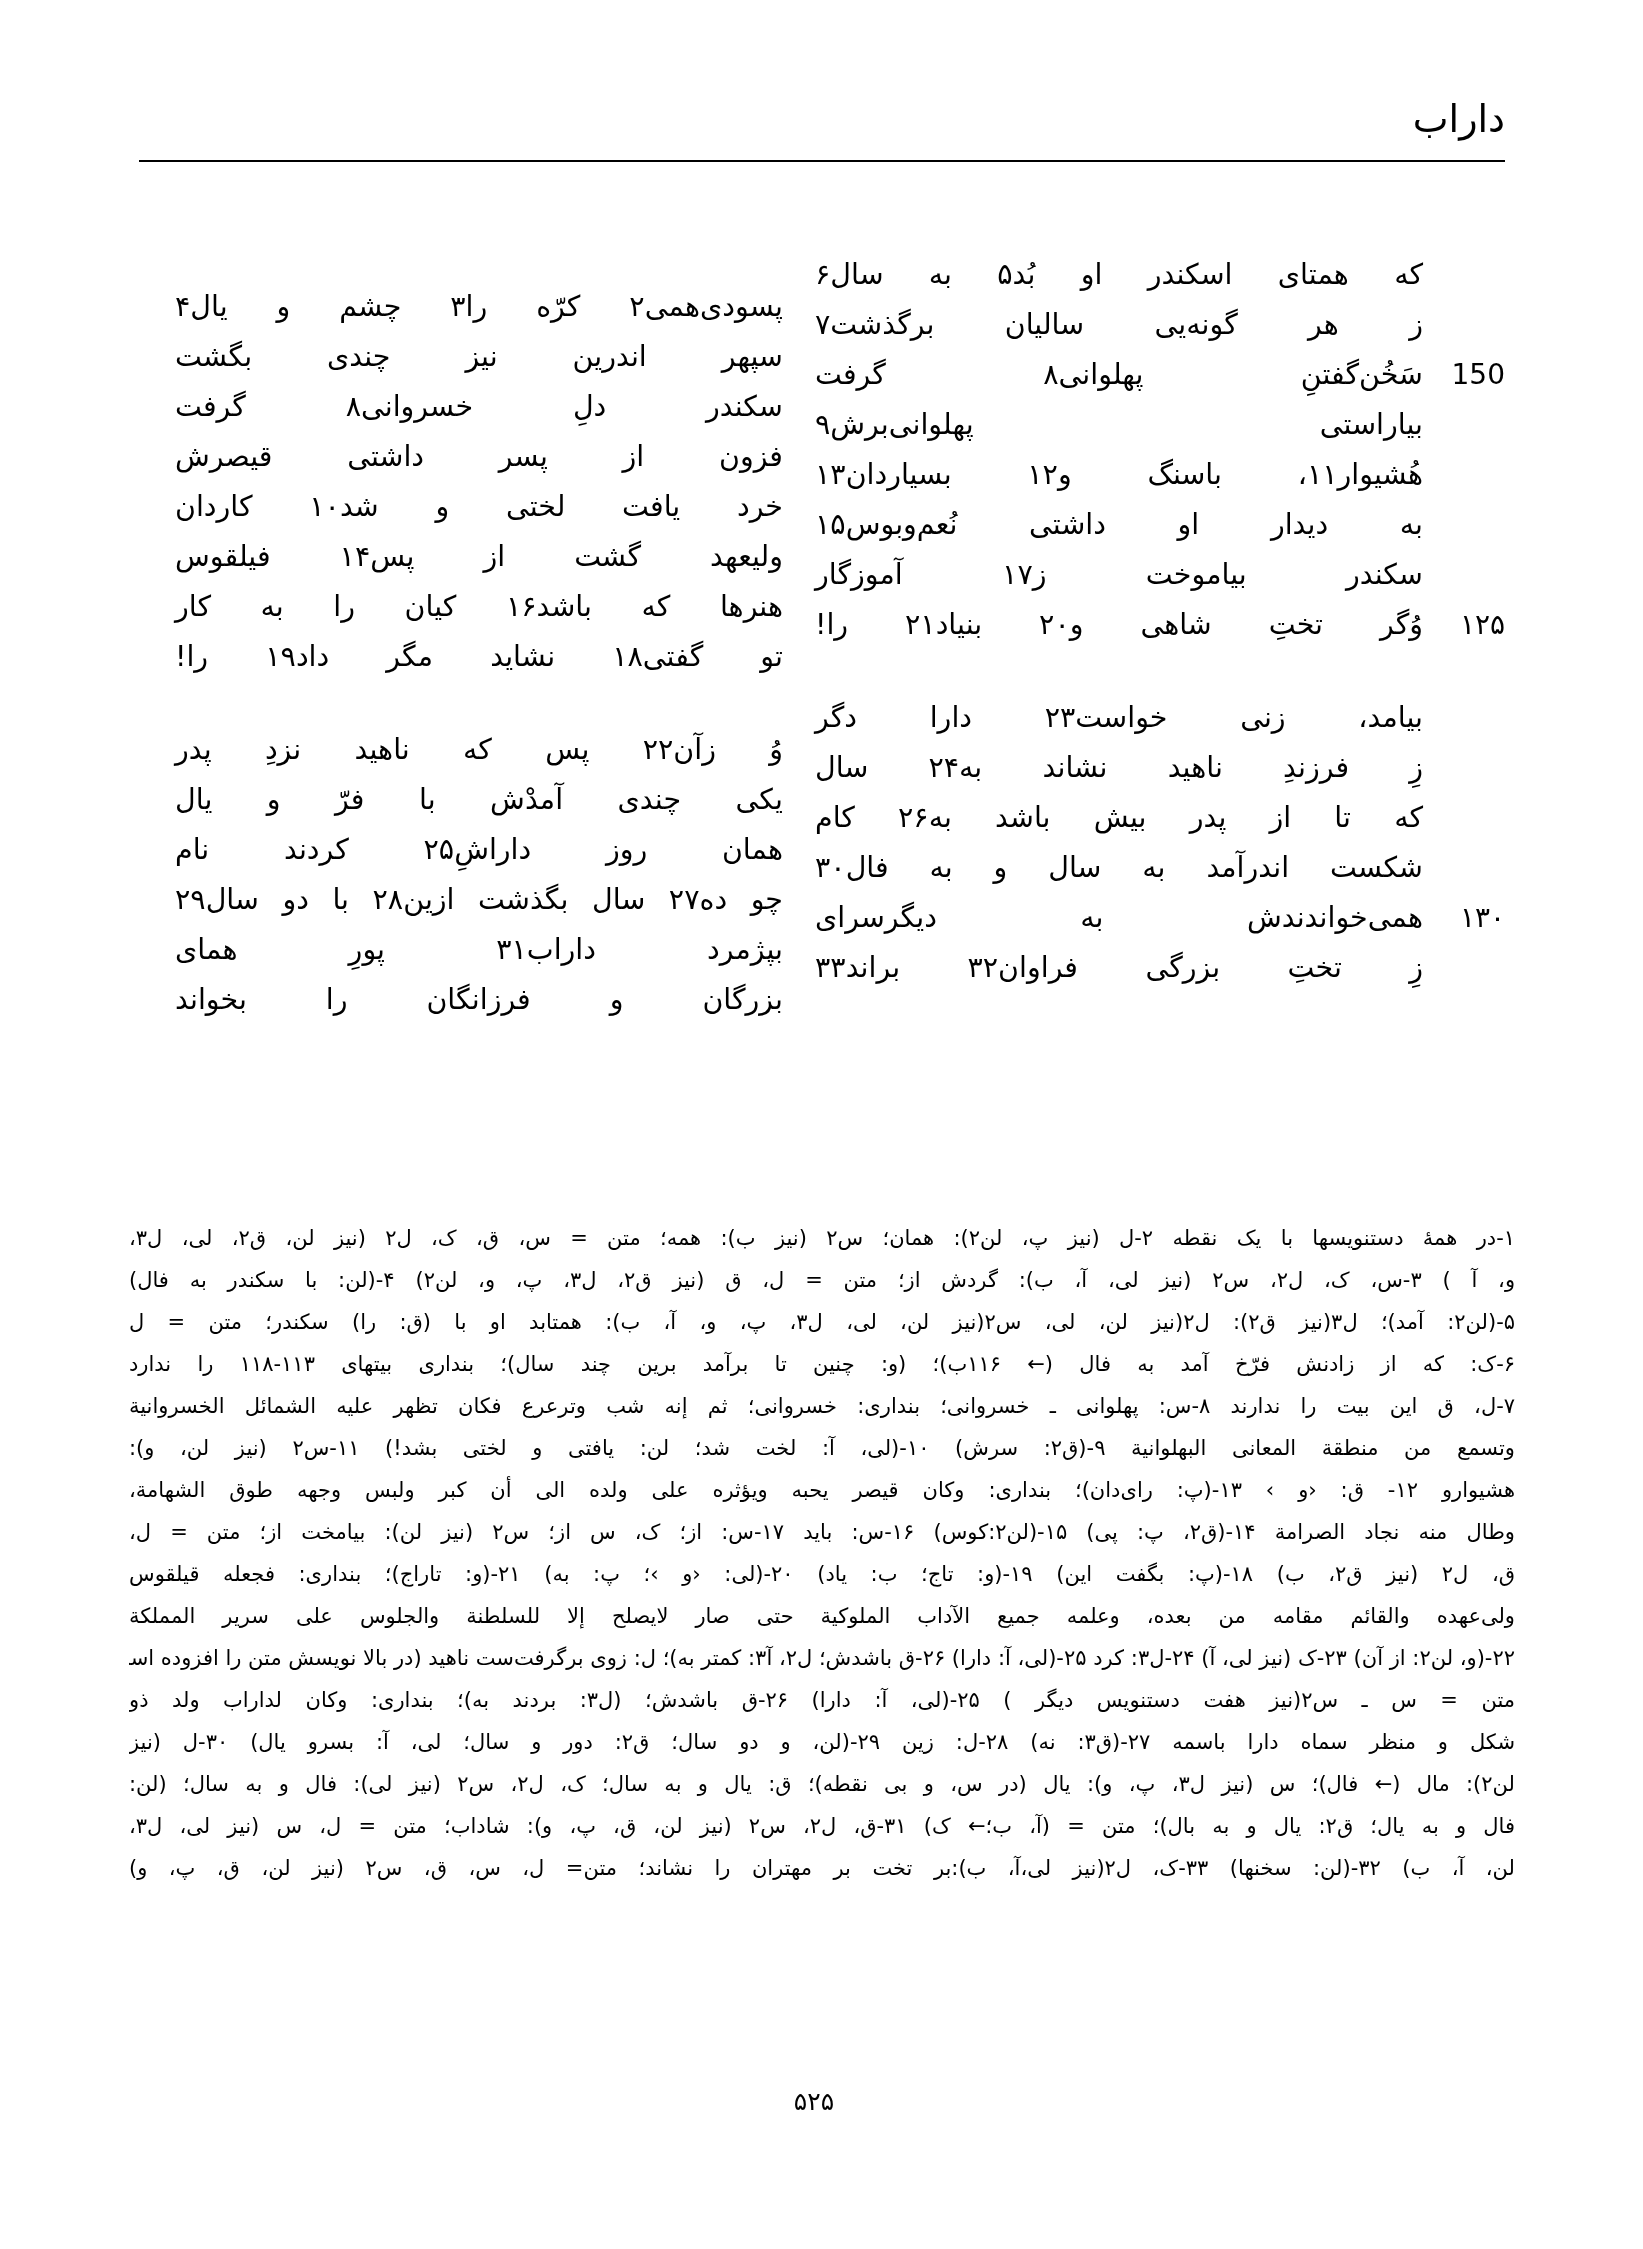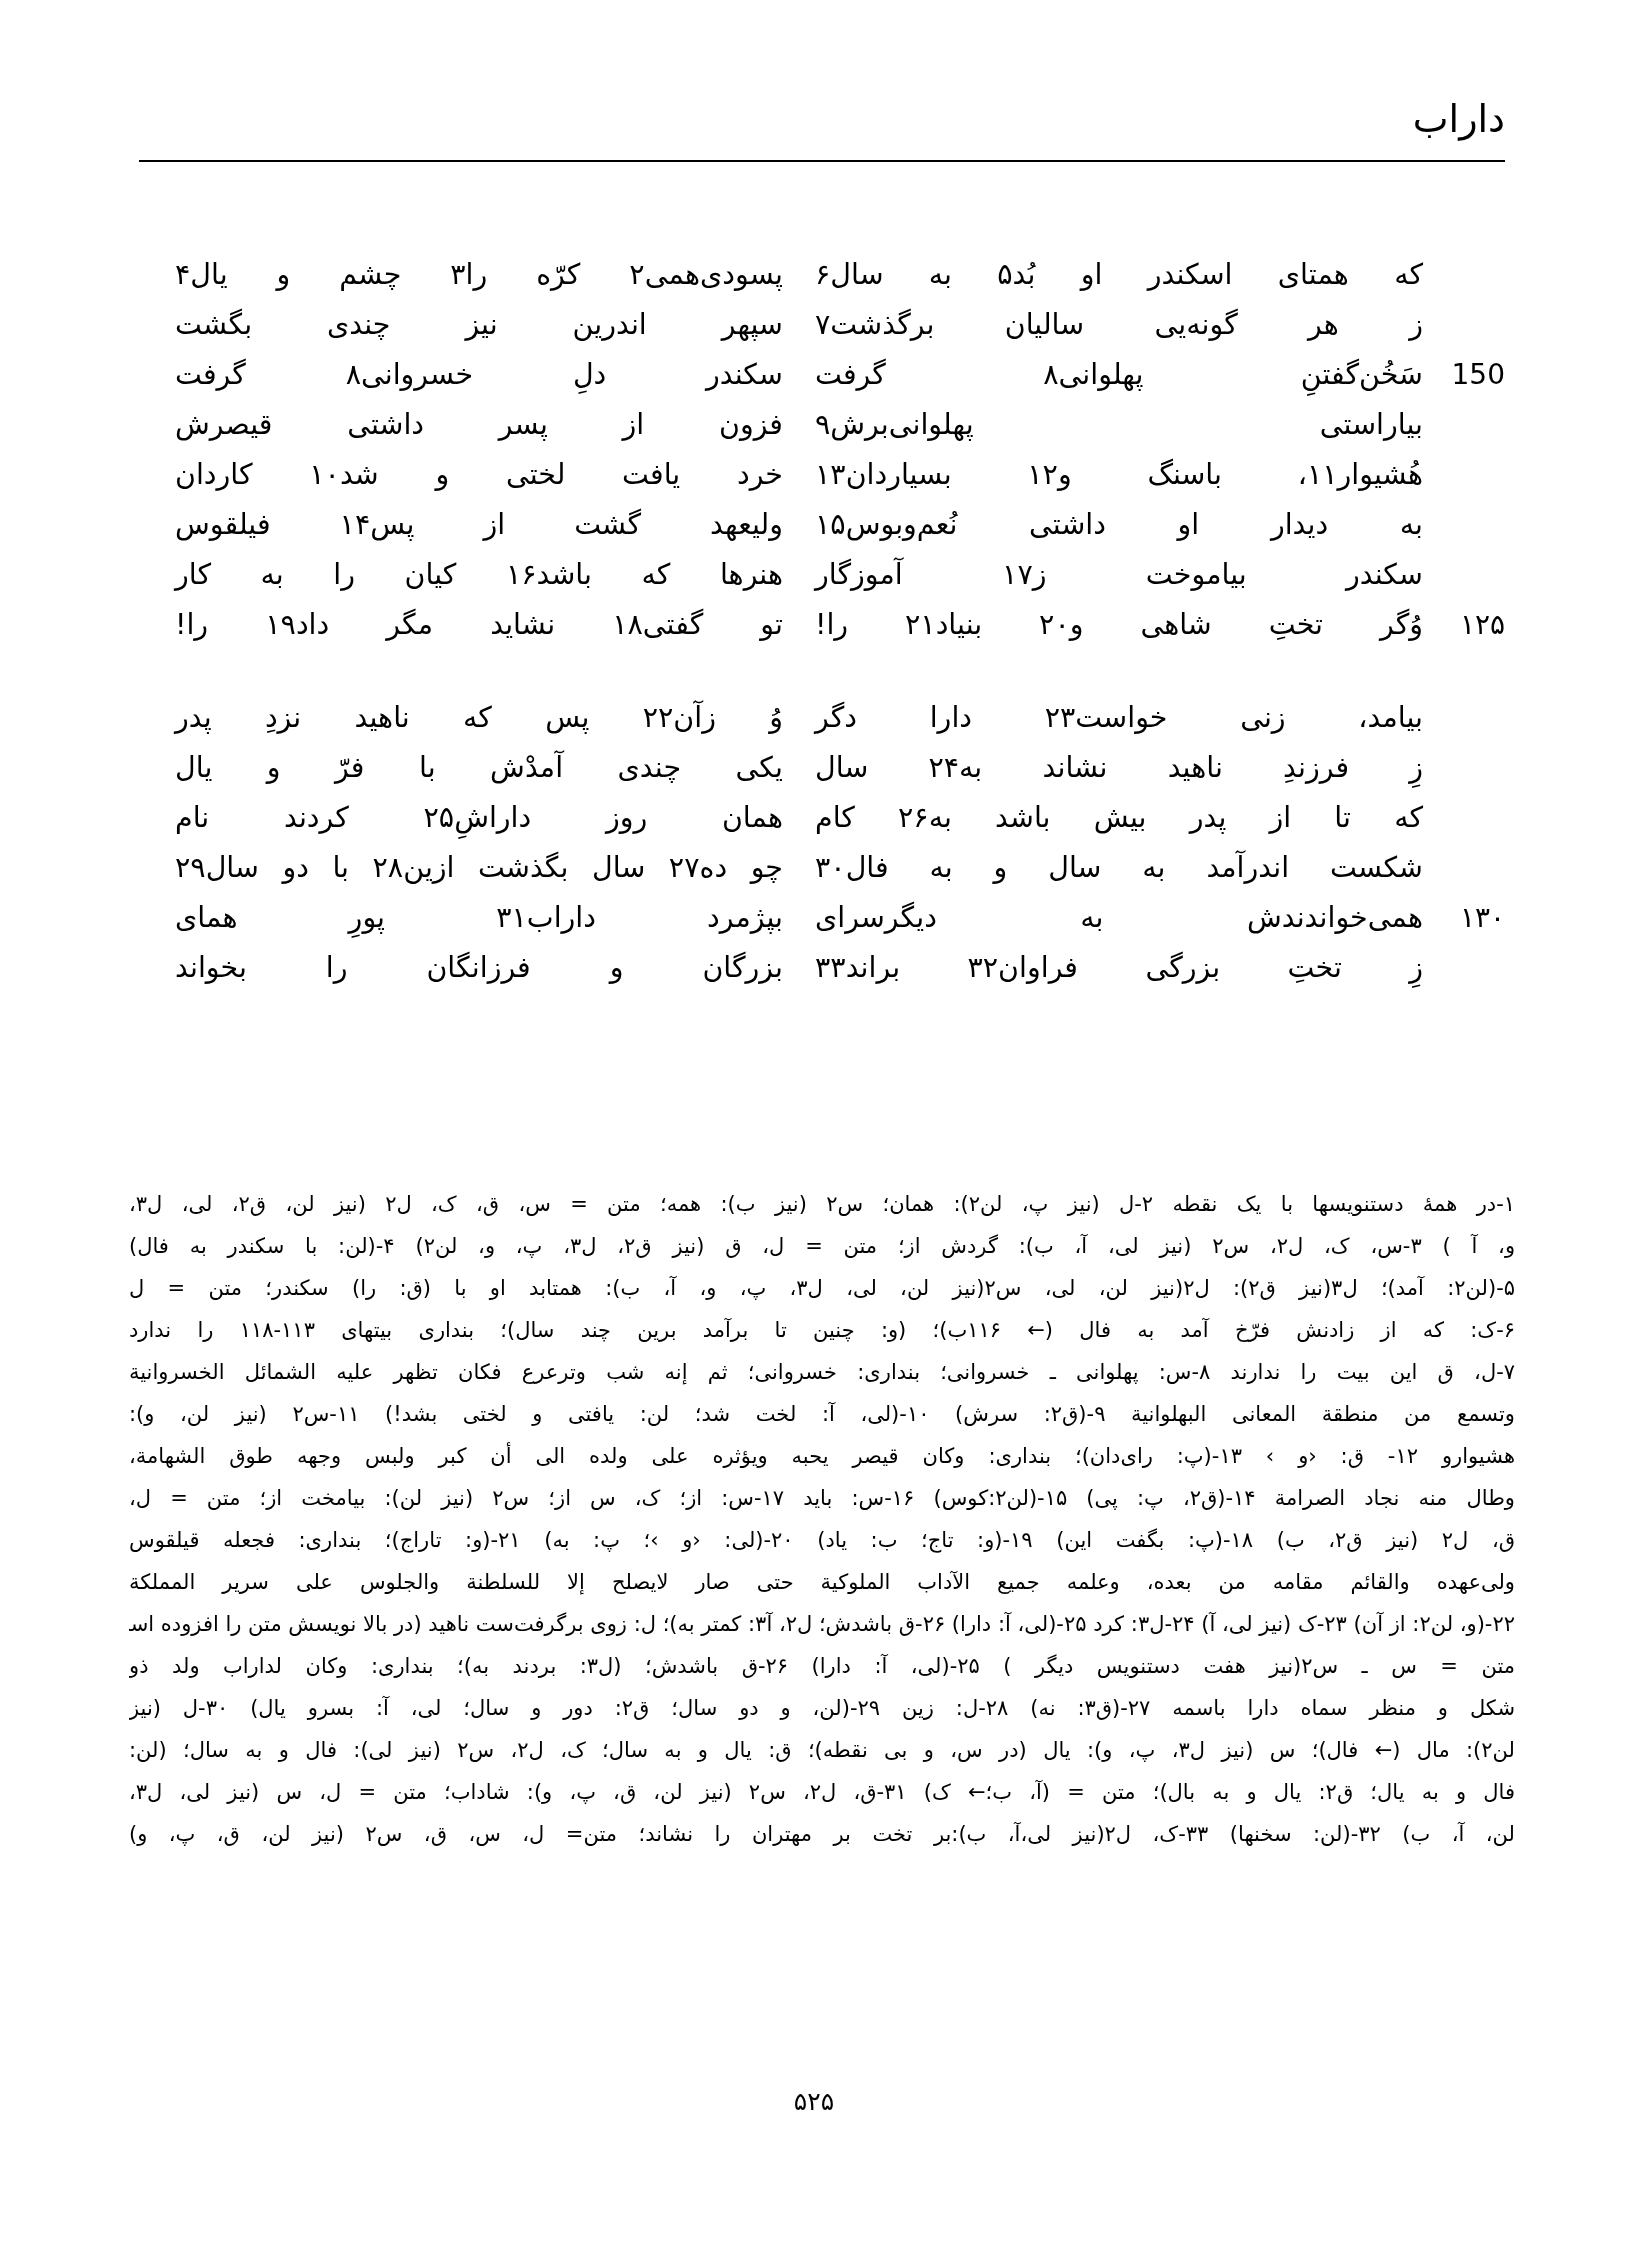--- a/index.html
+++ b/index.html
@@ -78,29 +78,29 @@
     font-size: 28.5px;
     line-height: 1.25;
     direction: rtl;
     display: flex;
     flex-direction: row;
     justify-content: space-between;
     padding-top: 2.8px;
     white-space: nowrap;
     overflow: visible;
   }
-  .mesra-a { padding-left: 36px; }
+  .mesra-a { padding-left: 36px; margin-top: 32px; }
   .mesra-b { padding-right: 7px; padding-left: 0; margin-left: 32px; }
   
   .mesra.justify { display: block; text-align: justify; text-align-last: justify; }
 
   
   .apparatus {
     position: absolute;
-    top: 1183px;
+    top: 1217px;
     right: 129px;
     left: 129px;
     direction: rtl;
   }
   .app-line {
     font-size: 21px;
     line-height: 42px;
     direction: rtl;
     text-align: justify;
     text-align-last: justify;

